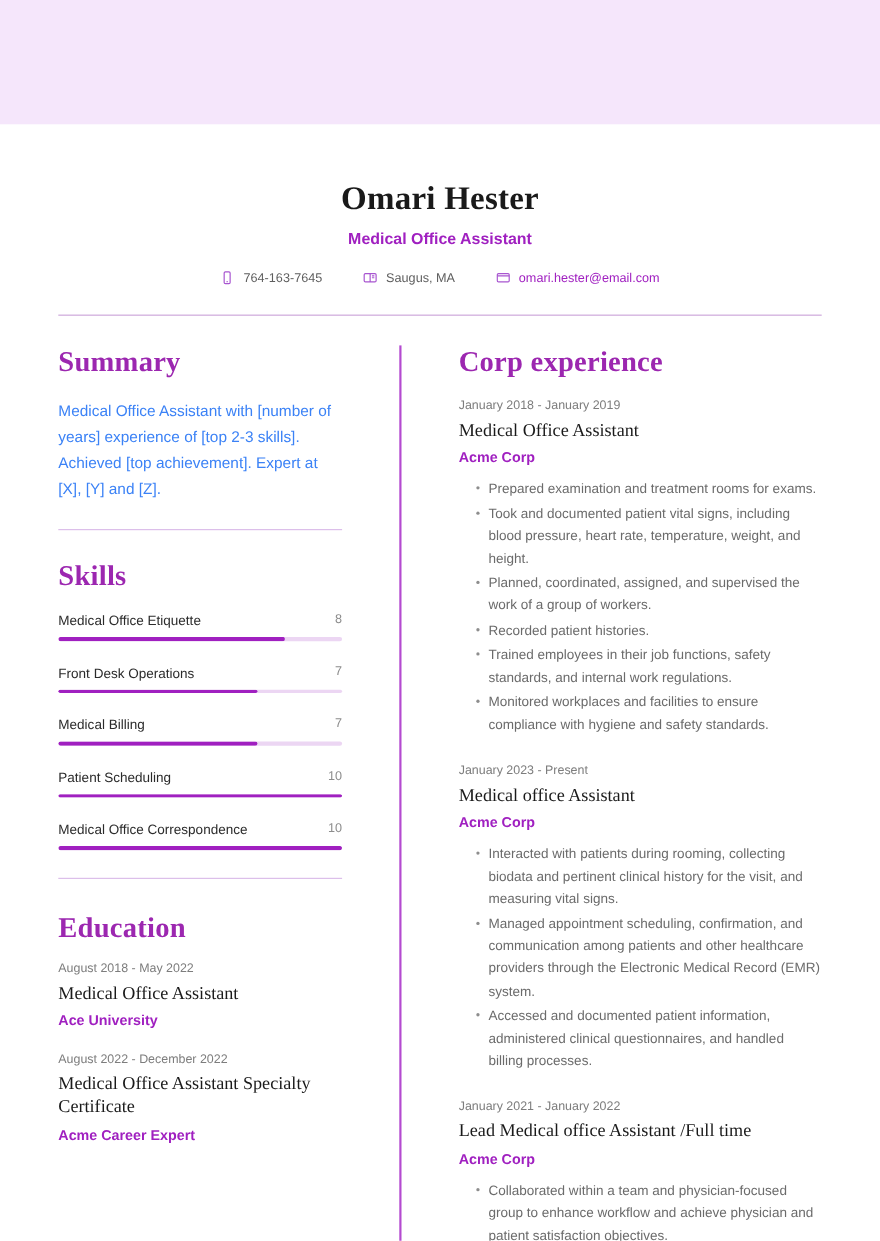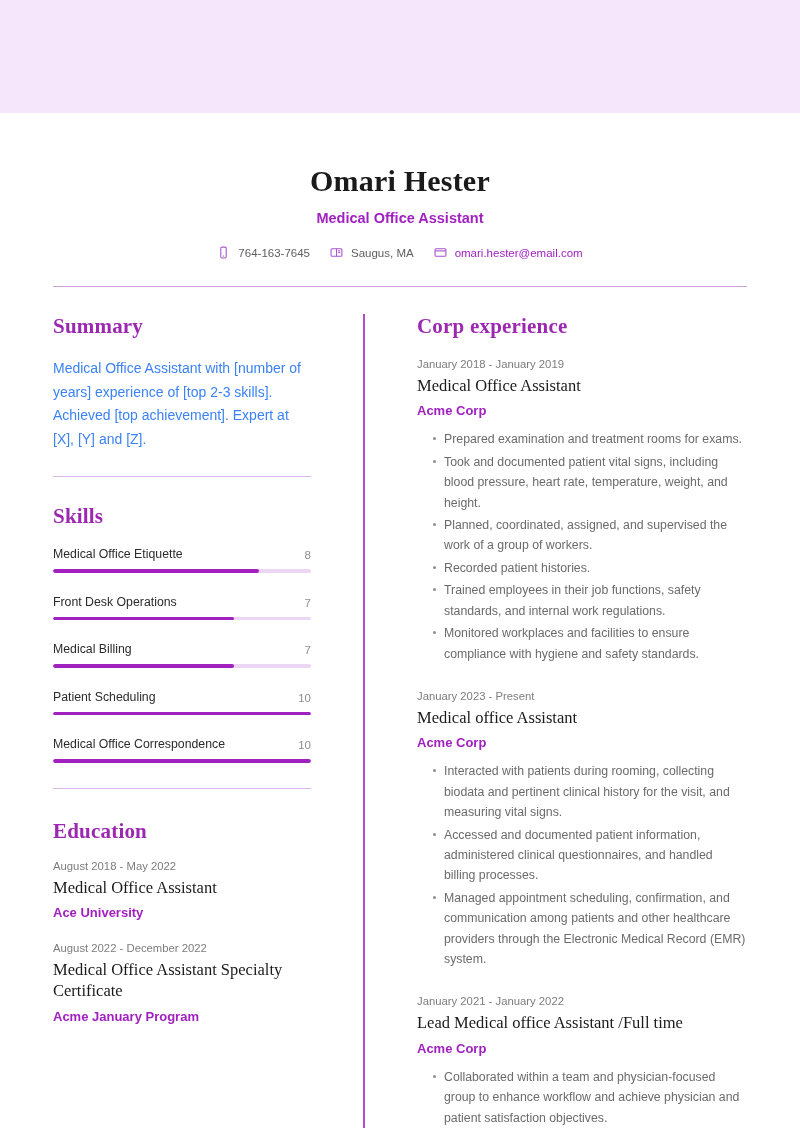--- a/index.html
+++ b/index.html
@@ -40,21 +40,21 @@
     color: #a020c0;
     font-size: 14.5px;
     font-weight: bold;
     margin-top: 12px;
   }
 
   .contact-row {
     display: flex;
     justify-content: center;
     align-items: flex-end;
-    gap: 20px;
+    gap: 37px;
     margin-top: 20px;
   }
 
   .contact-item {
     display: flex;
     align-items: center;
     gap: 8px;
     font-size: 11.5px;
   }
 
@@ -84,21 +84,21 @@
     flex: 0 0 2px;
     margin-left: 52px;
     align-self: stretch;
   }
 
   .col-right { flex: 1; padding-left: 52px; }
 
   .section-title {
     font-family: "Liberation Serif", serif;
     font-weight: bold;
-    font-size: 21px;
+    font-size: 26px;
     color: #9c27b0;
     letter-spacing: .2px;
   }
 
   .summary-text {
     color: #3b82f6;
     font-size: 14px;
     line-height: 1.68;
     margin-top: 18px;
   }
@@ -113,21 +113,21 @@
   .skills-block { margin-top: 27px; }
   .skills-list { margin-top: 18px; }
 
   .skill {
     margin-bottom: 22px;
   }
 
   .skill-head {
     display: flex;
     justify-content: space-between;
-    align-items: flex-end;
+    align-items: flex-start;
     margin-top: 12px;
   }
 
   .skill-name {
     font-size: 12.3px;
     color: #2b2b2b;
   }
 
   .skill-score {
     font-size: 11.5px;
@@ -321,21 +321,21 @@
         <div class="section-title">Education</div>
         <div class="edu-list">
             <div class="edu-item">
               <div class="entry-date">August 2018 - May 2022</div>
               <div class="entry-title">Medical Office Assistant</div>
               <div class="entry-org">Ace University</div>
             </div>
             <div class="edu-item">
               <div class="entry-date">August 2022 - December 2022</div>
               <div class="entry-title">Medical Office Assistant Specialty Certificate</div>
-              <div class="entry-org">Acme January Program</div>
+              <div class="entry-org">Acme Career Expert</div>
             </div>
           </div>
       </div>
 
     </div>
 
     <div class="divider"></div>
 
     <div class="col-right">
       <div class="section-title">Corp experience</div>
@@ -352,22 +352,22 @@
               <li>Trained employees in their job functions, safety standards, and internal work regulations.</li>
               <li>Monitored workplaces and facilities to ensure compliance with hygiene and safety standards.</li>
             </ul>
           </div>
           <div class="exp-item">
             <div class="entry-date">January 2023 - Present</div>
             <div class="entry-title">Medical office Assistant</div>
             <div class="entry-org">Acme Corp</div>
             <ul class="exp-bullets">
               <li>Interacted with patients during rooming, collecting biodata and pertinent clinical history for the visit, and measuring vital signs.</li>
+              <li>Managed appointment scheduling, confirmation, and communication among patients and other healthcare providers through the Electronic Medical Record (EMR) system.</li>
               <li>Accessed and documented patient information, administered clinical questionnaires, and handled billing processes.</li>
-              <li>Managed appointment scheduling, confirmation, and communication among patients and other healthcare providers through the Electronic Medical Record (EMR) system.</li>
             </ul>
           </div>
           <div class="exp-item">
             <div class="entry-date">January 2021 - January 2022</div>
             <div class="entry-title">Lead Medical office Assistant /Full time</div>
             <div class="entry-org">Acme Corp</div>
             <ul class="exp-bullets">
               <li>Collaborated within a team and physician-focused group to enhance workflow and achieve physician and patient satisfaction objectives.</li>
             </ul>
           </div>

